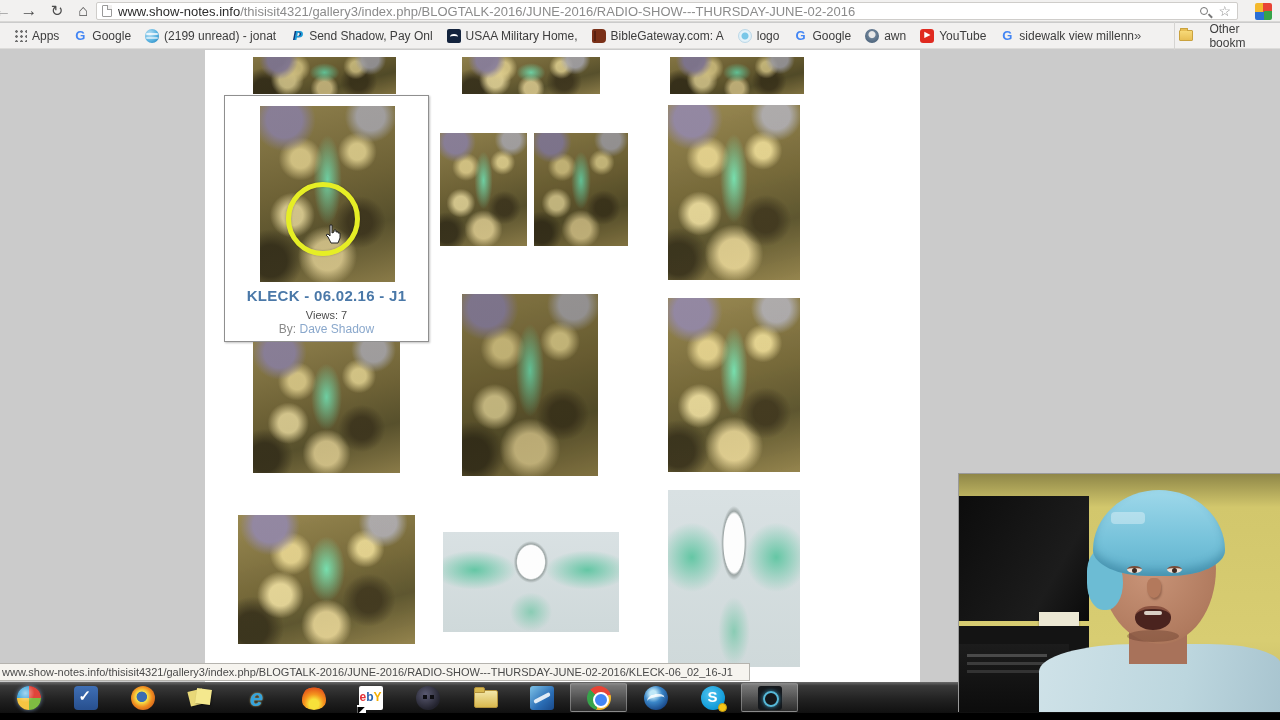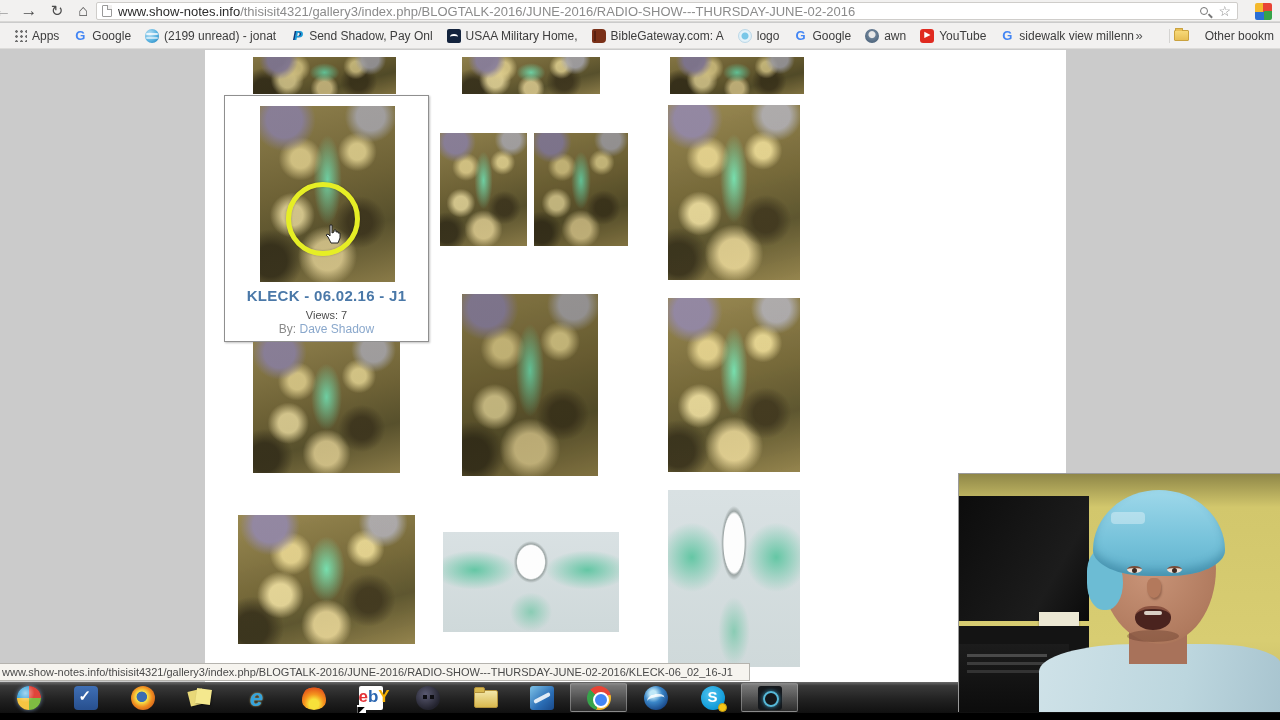--- a/index.html
+++ b/index.html
@@ -39,25 +39,25 @@
   .ico-usaa:after { content:""; position:absolute; left:3px; top:5px; width:8px; height:4px; border-top:2px solid #fff; border-radius:50%; }
   .ico-bible { background:#7a3018; border-radius:2px 4px 4px 2px; }
   .ico-bible:after { content:""; position:absolute; left:2px; top:2px; width:2px; height:10px; background:#5a2010; }
   .ico-logo { border-radius:50%; background:radial-gradient(circle at 50% 50%, #79c7e8 0 3px, #e8f4fa 4px, #cfe8f5); border:1px solid #bcd8e8; }
   .ico-awn { border-radius:50%; background:radial-gradient(circle at 50% 40%, #e8e8e8 0 3px, #6a7f95 4px, #3c556e); }
   .ico-yt { background:#e02a20; border-radius:3px; }
   .ico-yt:after { content:"▶"; position:absolute; left:4px; top:1.2px; font-size:8px; color:#fff; }
   .ico-folder { width:15px; height:11px; background:linear-gradient(#f7d978, #e8bf55); border:1px solid #caa23e; border-radius:1px; position:relative; }
   .ico-folder:before { content:""; position:absolute; left:0; top:-3px; width:6px; height:2px; background:#e8bf55; border:1px solid #caa23e; border-bottom:none; border-radius:1px 1px 0 0; }
   #bm-overflow { margin-left:auto; color:#555; font-size:13px; }
-  #other-bm { display:flex; align-items:center; margin:0 6px 0 26px; border-left:1px solid #d5d4d2; padding-left:4px;gap:16px; }
+  #other-bm { display:flex; align-items:center; margin:0 6px 0 33px; border-left:1px solid #d5d4d2; padding-left:4px;gap:16px; }
 
   
   #page { position:absolute; left:0; top:50px; width:1280px; height:632px; background:#cbcbcb; }
-  #content { position:absolute; left:205px; top:0; width:861px; height:632px; background:#ffffff; }
+  #content { position:absolute; left:205px; top:0; width:715px; height:632px; background:#ffffff; }
   .thumb { position:absolute; }
   .brass { background:
       radial-gradient(circle at 18% 8%, rgba(136,126,158,.9) 0 9%, rgba(136,126,158,0) 16%),
       radial-gradient(circle at 82% 6%, rgba(168,168,180,.8) 0 7%, rgba(168,168,180,0) 13%),
       radial-gradient(ellipse 14% 34% at 50% 42%, rgba(110,225,180,.85), rgba(110,225,180,0) 75%),
       radial-gradient(circle at 30% 30%, rgba(222,205,140,.85) 0 6%, rgba(222,205,140,0) 14%),
       radial-gradient(circle at 72% 26%, rgba(232,216,150,.8) 0 5%, rgba(232,216,150,0) 12%),
       radial-gradient(circle at 24% 62%, rgba(235,220,160,.8) 0 7%, rgba(235,220,160,0) 15%),
       radial-gradient(circle at 74% 66%, rgba(58,50,28,.85) 0 8%, rgba(58,50,28,0) 17%),
       radial-gradient(circle at 50% 85%, rgba(228,210,150,.8) 0 9%, rgba(228,210,150,0) 18%),
@@ -93,21 +93,21 @@
 
   .i-start { border-radius:50%; background:radial-gradient(circle at 35% 30%, rgba(255,255,255,.55), rgba(255,255,255,0) 40%), conic-gradient(#e0443a 0 25%, #7fbb42 25% 50%, #f5c542 50% 75%, #3aa3dc 75% 100%); box-shadow:0 0 4px rgba(160,200,255,.6); }
   .i-check { background:linear-gradient(#3f6fb5, #274f8e); border-radius:4px; }
   .i-check:after { content:"✓"; position:absolute; left:5px; top:1px; color:#fff; font-size:15px; font-weight:bold; }
   .i-firefox { border-radius:50%; background:radial-gradient(circle at 45% 45%, #3b6db0 0 26%, #f6e24a 30%, #ef8b1f 55%, #c6551a 85%); }
   .i-notes { background:transparent; }
   .i-notes:before { content:""; position:absolute; left:1px; top:4px; width:15px; height:15px; background:#e8d878; transform:rotate(-14deg); box-shadow:1px 1px 2px rgba(0,0,0,.4); }
   .i-notes:after { content:""; position:absolute; left:8px; top:3px; width:15px; height:15px; background:#f4e88e; transform:rotate(8deg); box-shadow:1px 1px 2px rgba(0,0,0,.4); }
   .i-ie { color:#35a3dc; font-size:24px; font-weight:bold; font-style:italic; line-height:24px; text-align:center; text-shadow:0 0 2px rgba(255,220,120,.8); }
   .i-flame { background:radial-gradient(circle at 50% 75%, #f7e13a 0 22%, #f5941e 45%, #e2551a 75%, rgba(226,85,26,0) 78%); border-radius:50% 50% 50% 50%/60% 60% 40% 40%; }
-  .i-ebay { background:#fff; border-radius:2px; font-size:17px; font-weight:bold; text-align:center; line-height:22px; }
+  .i-ebay { background:#fff; border-radius:2px; font-size:12px; font-weight:bold; text-align:center; line-height:22px; }
   .i-ebay .e1{color:#e43137;} .i-ebay .e2{color:#2a66b1;} .i-ebay .e3{color:#f5af02;}
   .i-ebay:after { content:"◤"; position:absolute; left:-2px; bottom:-4px; font-size:9px; color:#000; background:#fff; width:9px; height:9px; line-height:10px; }
   .i-cam { border-radius:50%; background:radial-gradient(circle at 40% 35%, #5a5a72, #23232e 70%); }
   .i-cam:after { content:""; position:absolute; left:7px; top:9px; width:4px; height:4px; background:#0d0d12; box-shadow:7px 0 0 #0d0d12; }
   .i-expl { background:transparent; }
   .i-expl:before { content:""; position:absolute; left:1px; top:4px; width:22px; height:16px; background:linear-gradient(#f2e6a8, #d8b84e); border:1px solid #b2923c; border-radius:2px; }
   .i-expl:after { content:""; position:absolute; left:1px; top:1px; width:9px; height:4px; background:#d8b84e; border:1px solid #b2923c; border-radius:2px 2px 0 0; }
   .i-media { background:linear-gradient(135deg, #7ec3e8, #2a6db5 60%, #1a4a8a); border-radius:3px; }
   .i-media:after { content:""; position:absolute; left:3px; top:10px; width:18px; height:4px; background:rgba(255,255,255,.85); border-radius:2px; transform:rotate(-28deg); }
   .i-chrome { border-radius:50%; background:conic-gradient(from -45deg, #e84436 0 33%, #f4b92c 33% 66%, #37a34a 66% 100%); }

